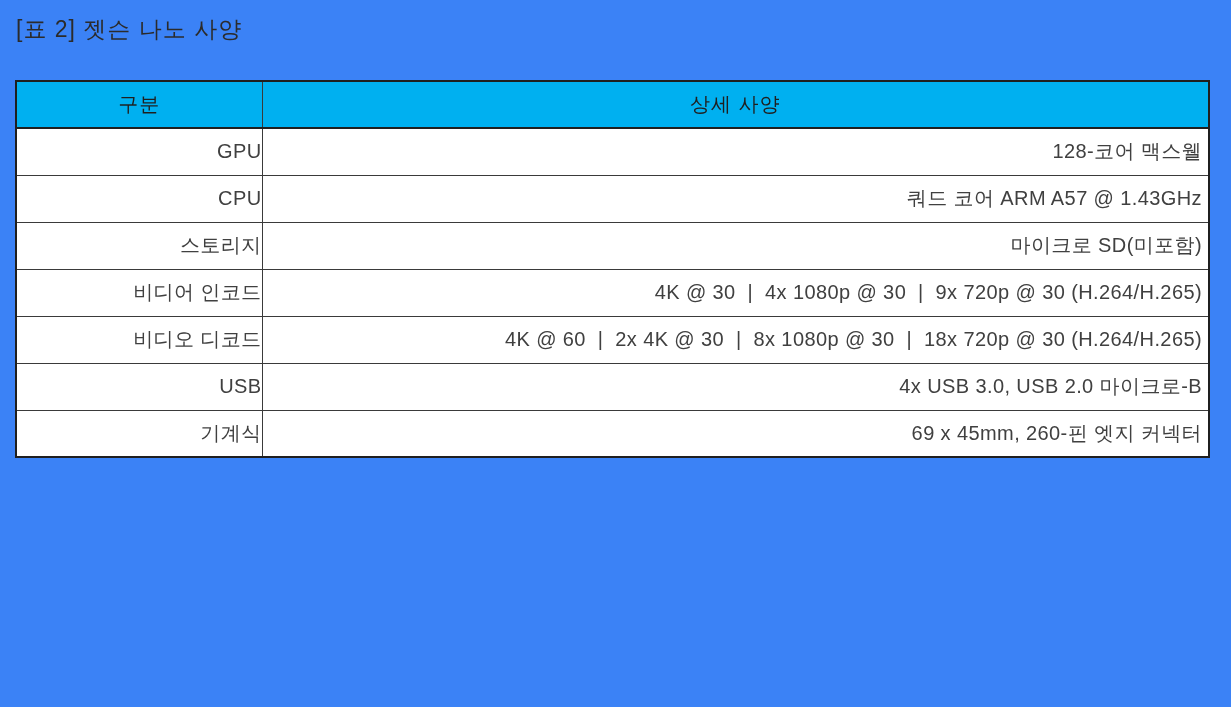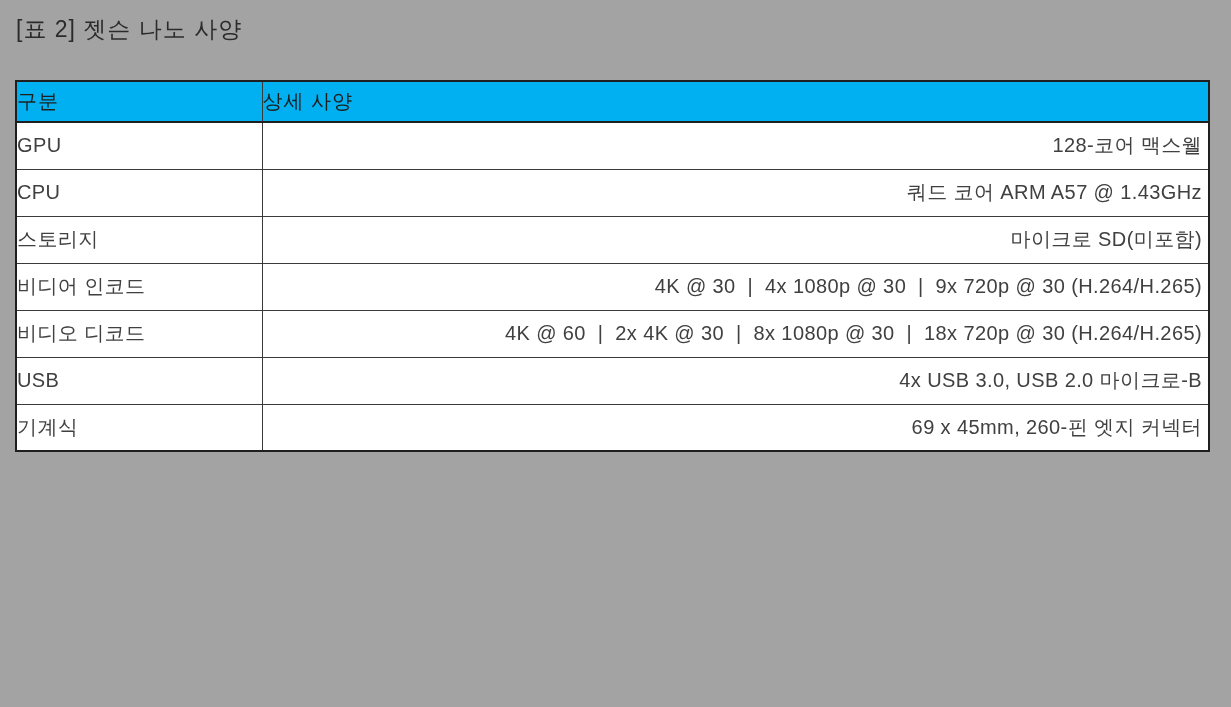--- a/index.html
+++ b/index.html
@@ -7,21 +7,21 @@
     width: 1231px;
     height: 707px;
     background: #ffffff;
     font-family: "Liberation Sans", "DejaVu Sans", sans-serif;
     overflow: hidden;
   }
   .page {
     position: relative;
     width: 1231px;
     height: 707px;
-    background: #a3a3a3;
+    background: #3b82f6;
   }
   .caption {
     position: absolute;
     left: 16px;
     top: 14px;
     font-size: 23px;
     letter-spacing: 1px;
     color: #2b2b2b;
   }
   table.spec-table {
@@ -34,38 +34,38 @@
     border: 2px solid #1f1f1f;
   }
   table.spec-table col.col-label { width: 246px; }
   table.spec-table th,
   table.spec-table td {
     border: 1px solid #3a3a3a;
     font-size: 20px;
     vertical-align: middle;
   }
   table.spec-table thead th {
-    height: 41px;
+    height: 47px;
     background: #00B0F0;
     color: #1f1f1f;
     font-weight: 400;
-    text-align: left;
+    text-align: center;
     letter-spacing: 1px;
     border-bottom: 2px solid #1f1f1f;
     margin-left: 39px;
   }
   table.spec-table tbody td {
     height: 47px;
     color: #404040;
     background: #ffffff;
     white-space: pre-wrap;
     letter-spacing: 0.4px;
   }
   table.spec-table tbody td.label-cell {
-    text-align: left;
+    text-align: right;
   }
   table.spec-table tbody td.value-cell {
     text-align: right;
     padding-left: 16px;
     padding-right: 6px;
   }
 </style>
 </head>
 <body>
 

